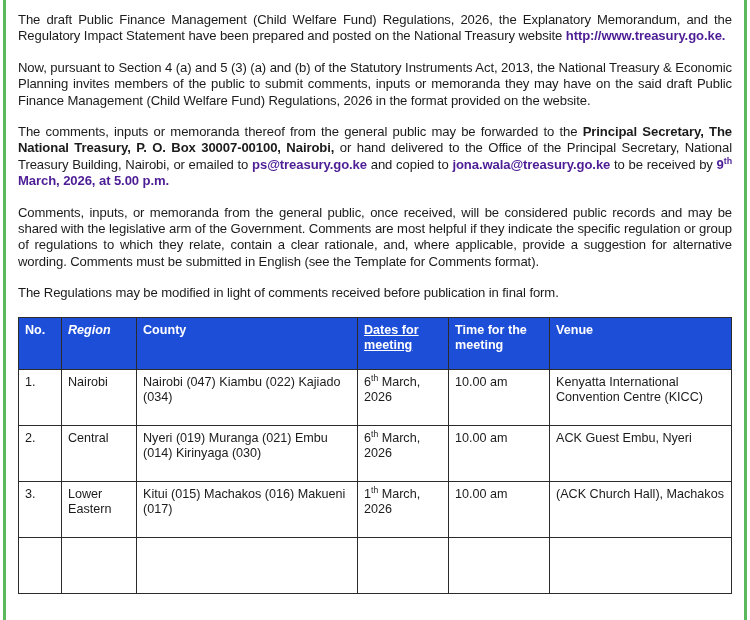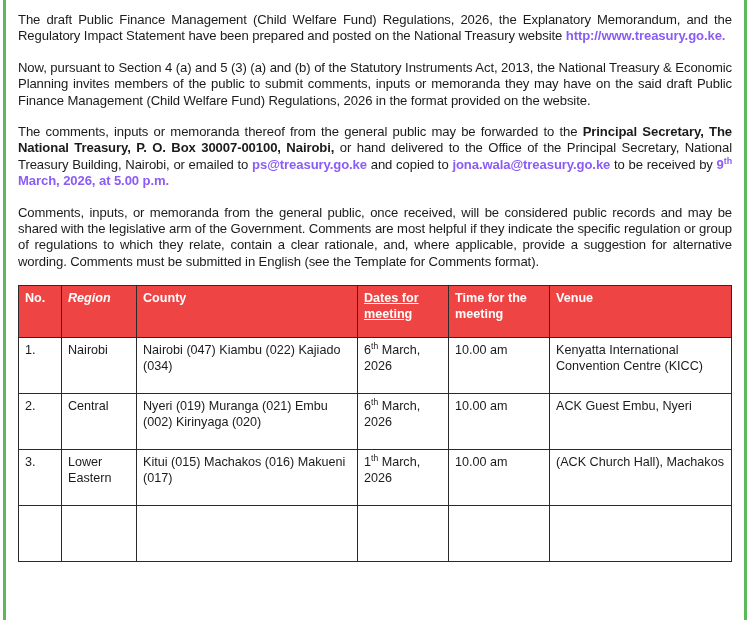--- a/index.html
+++ b/index.html
@@ -44,21 +44,21 @@
     font-size: 13.1px;
     line-height: 16.4px;
     color: #1b1b1b;
     text-align: justify;
     text-justify: inter-word;
     letter-spacing: -0.1px;
   }
   p.para:first-child { padding-top: 12px; }
 
   .b { font-weight: bold; }
-  .red { color: #8b5cf6; font-weight: bold; }
+  .red { color: #4c1d95; font-weight: bold; }
   sup {
     font-size: 0.68em;
     vertical-align: super;
     line-height: 0;
   }
 
   table.schedule {
     border-collapse: collapse;
     width: 714px;
     table-layout: fixed;
@@ -67,21 +67,21 @@
   table.schedule th,
   table.schedule td {
     border: 1px solid #2b2b2b;
     vertical-align: top;
     padding: 5px 6px 6px 6px;
     font-size: 12.6px;
     line-height: 15.4px;
     color: #1b1b1b;
   }
   table.schedule th {
-    background: #ef4444;
+    background: #1d4ed8;
     color: #ffffff;
     font-weight: bold;
     text-align: left;
     height: 40px;
   }
   td.num    { width: 30px; }
   th.num    { width: 30px; }
   td.region { width: 62px; }
   th.region { width: 62px; font-style: italic; }
   td.county { width: 208px; }
@@ -105,20 +105,21 @@
   <div id="content">
 
     <p class="para"><span>The draft Public Finance Management (Child Welfare Fund) Regulations, 2026, the Explanatory Memorandum, and the Regulatory Impact Statement have been prepared and posted on the National Treasury website </span><span class="red">http://www.treasury.go.ke.</span></p>
 
     <p class="para">Now, pursuant to Section 4 (a) and 5 (3) (a) and (b) of the Statutory Instruments Act, 2013, the National Treasury &amp; Economic Planning invites members of the public to submit comments, inputs or memoranda they may have on the said draft Public Finance Management (Child Welfare Fund) Regulations, 2026 in the format provided on the website.</p>
 
     <p class="para"><span>The comments, inputs or memoranda thereof from the general public may be forwarded to the </span><span class="b">Principal Secretary, The National Treasury, P. O. Box 30007-00100, Nairobi,</span><span> or hand delivered to the Office of the Principal Secretary, National Treasury Building, Nairobi, or emailed to </span><span class="red">ps@treasury.go.ke</span><span> and copied to </span><span class="red">jona.wala@treasury.go.ke</span><span> to be received by </span><span class="red"><span>9</span><sup>th</sup><span> March, 2026, at 5.00 p.m.</span></span></p>
 
     <p class="para">Comments, inputs, or memoranda from the general public, once received, will be considered public records and may be shared with the legislative arm of the Government. Comments are most helpful if they indicate the specific regulation or group of regulations to which they relate, contain a clear rationale, and, where applicable, provide a suggestion for alternative wording. Comments must be submitted in English (see the Template for Comments format).</p>
 
+    <p class="para">The Regulations may be modified in light of comments received before publication in final form.</p>
 
 
     <table class="schedule">
       <thead>
         <tr>
           <th class="num">No.</th>
           <th class="region">Region</th>
           <th class="county">County</th>
           <th class="dates">Dates for meeting</th>
           <th class="time">Time for the meeting</th>
@@ -130,21 +131,21 @@
             <td class="num">1.</td>
             <td class="region">Nairobi</td>
             <td class="county">Nairobi (047) Kiambu (022) Kajiado (034)</td>
             <td class="dates"><span>6</span><sup>th</sup><span> March, 2026</span></td>
             <td class="time">10.00 am</td>
             <td class="venue">Kenyatta International Convention Centre (KICC)</td>
           </tr>
           <tr class="body-row">
             <td class="num">2.</td>
             <td class="region">Central</td>
-            <td class="county">Nyeri (019) Muranga (021) Embu (002) Kirinyaga (020)</td>
+            <td class="county">Nyeri (019) Muranga (021) Embu (014) Kirinyaga (030)</td>
             <td class="dates"><span>6</span><sup>th</sup><span> March, 2026</span></td>
             <td class="time">10.00 am</td>
             <td class="venue">ACK Guest Embu, Nyeri</td>
           </tr>
           <tr class="body-row">
             <td class="num">3.</td>
             <td class="region">Lower Eastern</td>
             <td class="county">Kitui (015) Machakos (016) Makueni (017)</td>
             <td class="dates"><span>1</span><sup>th</sup><span> March, 2026</span></td>
             <td class="time">10.00 am</td>

